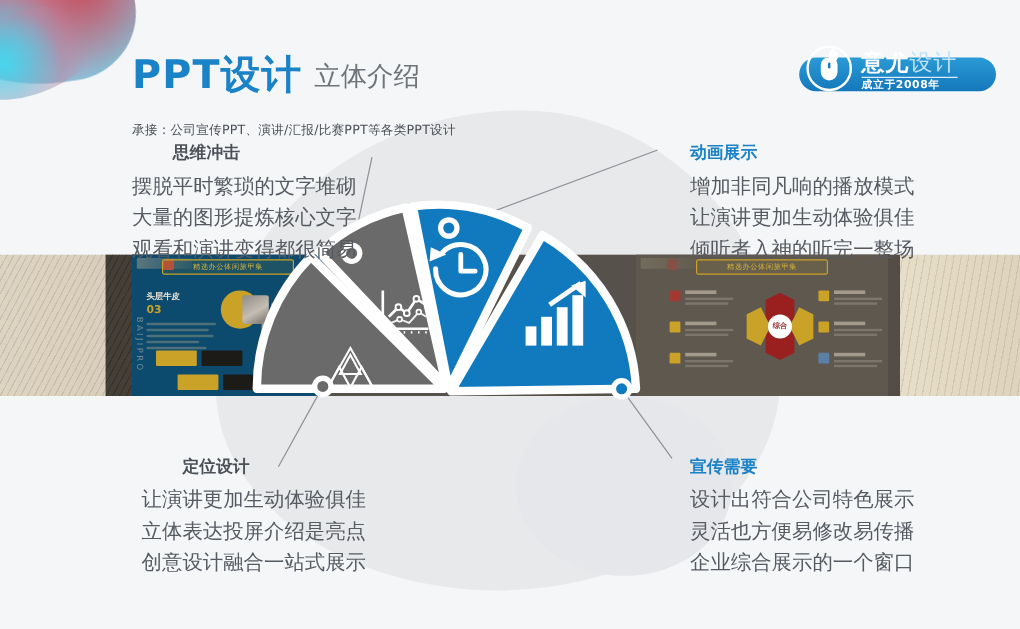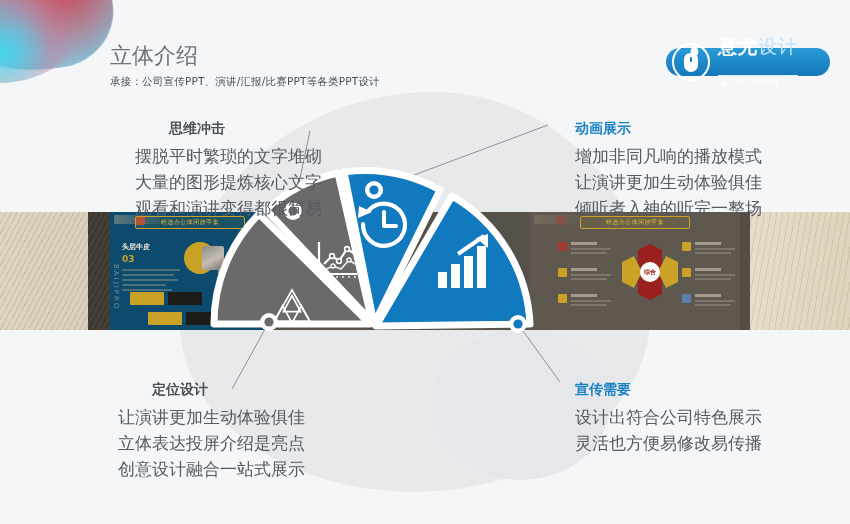--- a/index.html
+++ b/index.html
@@ -76,50 +76,50 @@
   .blob2{position:absolute;left:-40px;top:10px;width:120px;height:70px;
     border-radius:60% 40% 50% 50% / 50% 60% 40% 50%;
     background:radial-gradient(circle at 35% 55%, rgba(70,215,240,.85), rgba(190,130,160,.45) 55%, rgba(200,90,105,0) 80%);
     transform:rotate(-18deg);}
 
   
   .hdr{position:absolute;left:110px;top:45px;}
   .hdr-line{display:flex;align-items:flex-end;gap:10px;}
   .hdr-main{font-size:33px;font-weight:bold;color:#1a82c6;letter-spacing:1px;line-height:1;}
   .hdr-sub{font-size:22px;color:#6f7479;line-height:1;padding-bottom:2px;}
-  .hdr-desc{margin-top:6px;font-size:10.5px;color:#4a4f55;letter-spacing:.2px;}
+  .hdr-desc{margin-top:24px;font-size:10.5px;color:#4a4f55;letter-spacing:.2px;}
 
   
   .logo{position:absolute;left:666px;top:48px;width:164px;height:28px;
     background:linear-gradient(180deg,#2a9ad6 0%, #1478bb 100%);
-    border-radius:22px;display:flex;align-items:center;padding-left:6px;box-sizing:border-box;}
+    border-radius:22px;display:flex;align-items:flex-end;padding-left:6px;box-sizing:border-box;}
   .logo-ring{width:34px;height:34px;border-radius:50%;border:2px solid #fff;
     display:flex;align-items:center;justify-content:center;flex:none;}
   .logo-mouse{width:14px;height:19px;border-radius:8px 8px 9px 9px;background:#fff;position:relative;}
   .logo-mouse:before{content:"";position:absolute;left:6px;top:-6px;width:9px;height:9px;
     background:#fff;transform:rotate(40deg);border-radius:2px 6px 2px 6px;}
   .logo-mouse:after{content:"";position:absolute;left:6px;top:4px;width:2px;height:5px;background:#1478bb;border-radius:1px;}
   .logo-txt{margin-left:8px;line-height:1;}
   .logo-name{font-size:19px;font-weight:bold;color:#fff;letter-spacing:1px;}
   .logo-name .lite{font-weight:normal;color:#bfe2f7;}
-  .logo-est{margin-top:19px;font-size:9px;color:#fff;border-top:1px solid rgba(255,255,255,.85);padding-top:2px;letter-spacing:.5px;}
+  .logo-est{margin-top:2px;font-size:9px;color:#fff;border-top:1px solid rgba(255,255,255,.85);padding-top:2px;letter-spacing:.5px;font-weight:bold;}
 
   
   .fan{position:absolute;left:0;top:0;width:850px;height:524px;}
 
   
   .callout{position:absolute;width:250px;}
   .co-title{font-size:14px;font-weight:bold;line-height:1.2;margin-bottom:6px;}
   .co-title.blue{color:#1a82c6;}
   .co-title.dark{color:#4c5157;}
   .co-body{font-size:17px;color:#565b61;line-height:1.55;}
   .co-right{text-align:left;}
   .co-left{text-align:right;}
   .co-left .co-title{text-align:center;}
-  .co-tl{left:72px;top:120px;}
+  .co-tl{left:47px;top:120px;}
   .co-tr{left:575px;top:120px;}
   .co-bl{left:55px;top:381px;}
   .co-br{left:575px;top:381px;}
 </style>
 </head>
 <body>
 
 <div class="stage">
 
   <div class="ghost ghost-a"></div>
@@ -213,20 +213,21 @@
         </div>
       </div>
     </div>
   </div>
 
   <div class="blob"></div>
   <div class="blob2"></div>
 
   <div class="hdr">
     <div class="hdr-line">
+      <div class="hdr-main">PPT设计</div>
       <div class="hdr-sub">立体介绍</div>
     </div>
     <div class="hdr-desc">承接：公司宣传PPT、演讲/汇报/比赛PPT等各类PPT设计</div>
   </div>
 
   <div class="logo">
     <div class="logo-ring">
       <div class="logo-mouse"></div>
     </div>
     <div class="logo-txt">
@@ -333,16 +334,17 @@
       <div>立体表达投屏介绍是亮点</div>
       <div>创意设计融合一站式展示</div>
     </div>
   </div>
 
   <div class="callout co-br co-right">
     <div class="co-title blue">宣传需要</div>
     <div class="co-body">
       <div>设计出符合公司特色展示</div>
       <div>灵活也方便易修改易传播</div>
+      <div>企业综合展示的一个窗口</div>
     </div>
   </div>
 
 </div>
 
 </body></html>

